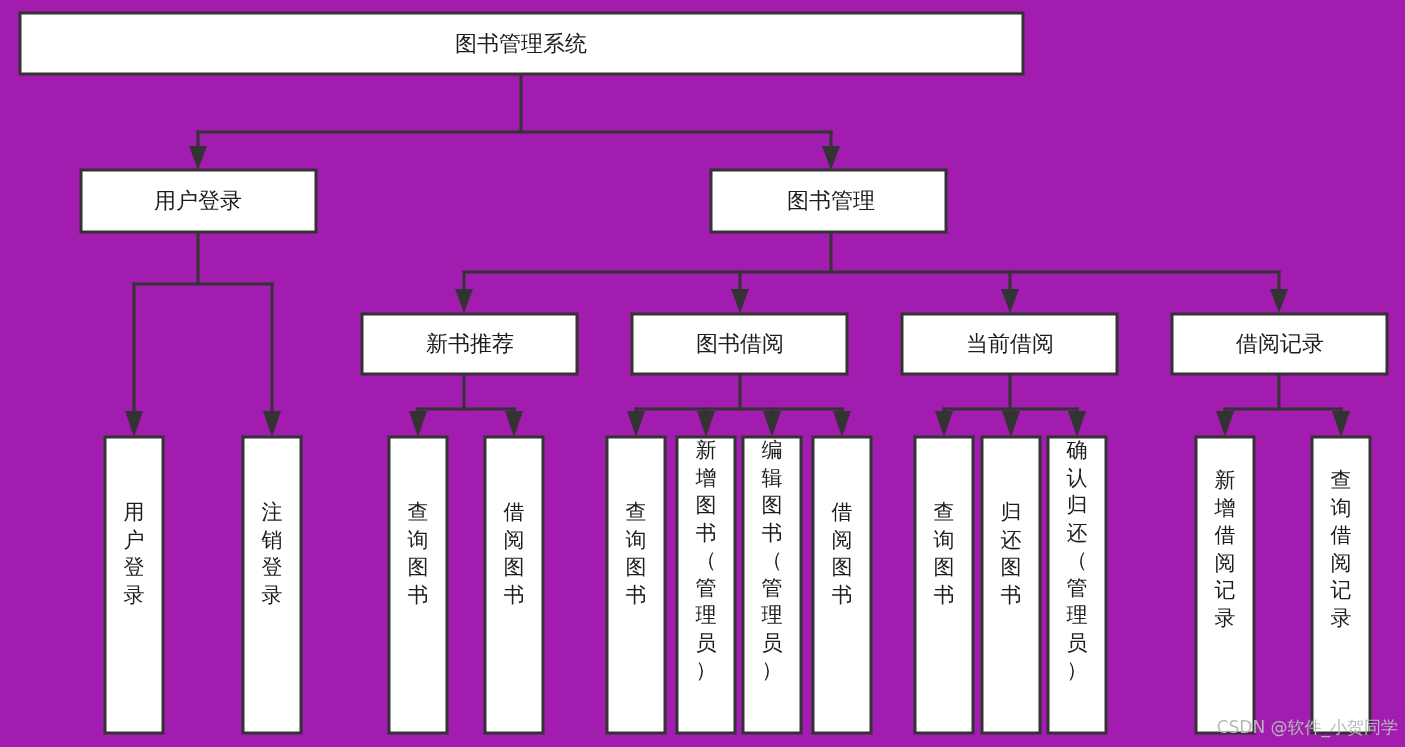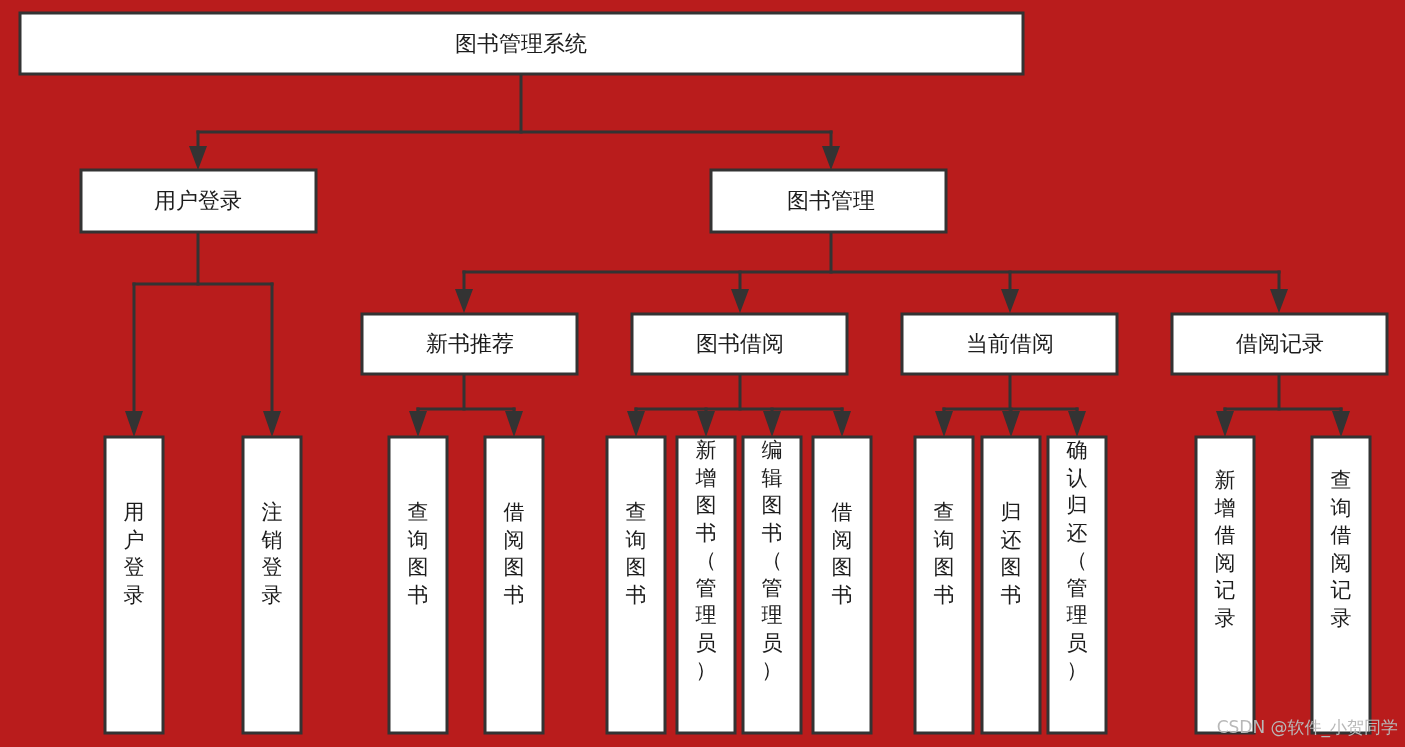--- a/index.html
+++ b/index.html
@@ -10,21 +10,21 @@
   body {
     width: 1405px;
     height: 747px;
     overflow: hidden;
     font-family: "DejaVu Sans", "Liberation Sans", sans-serif;
   }
   #diagram-root {
     position: relative;
     width: 1405px;
     height: 747px;
-    background: #b91c1c;
+    background: #a21caf;
   }
   svg.diagram {
     display: block;
     width: 1405px;
     height: 747px;
   }
   .node-box {
     fill: #ffffff;
     stroke: #333333;
     stroke-width: 3;

